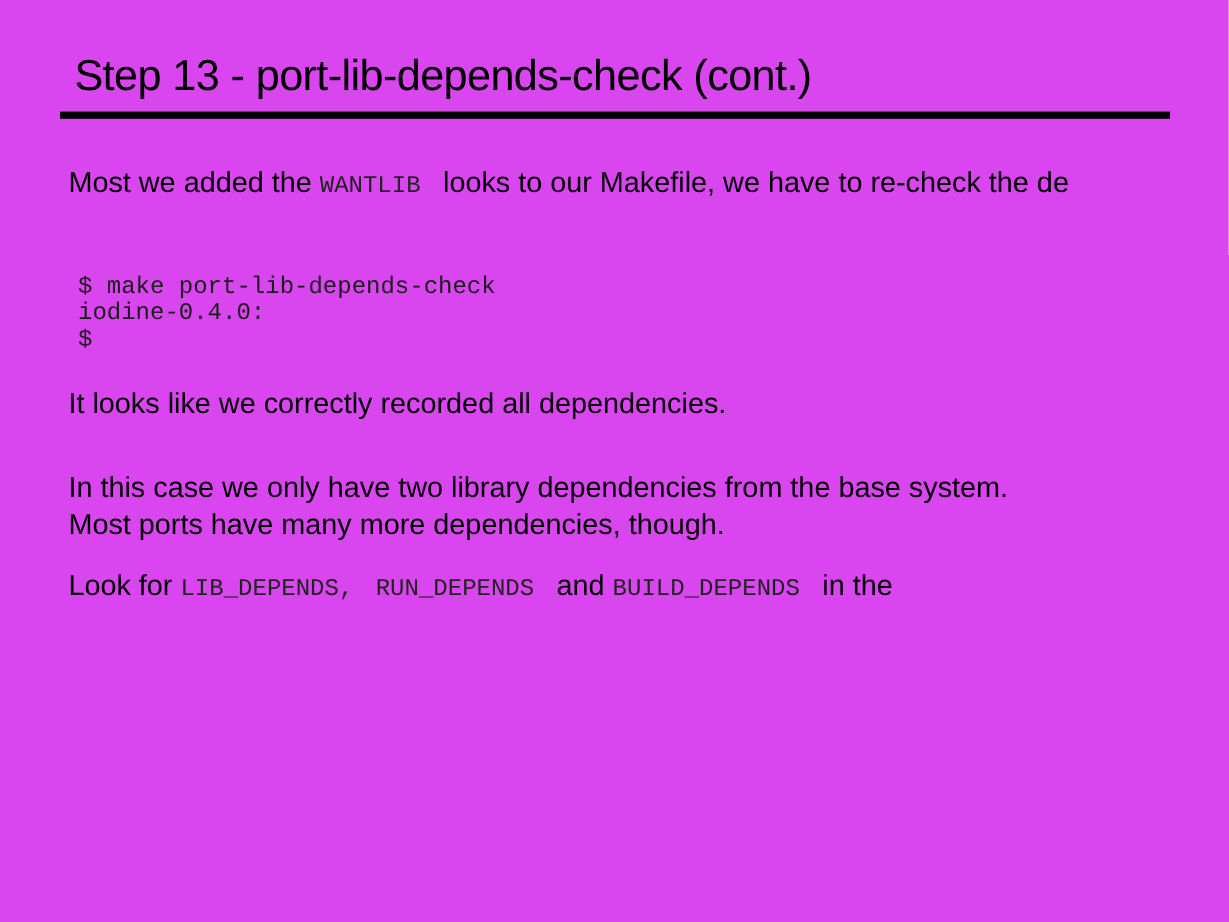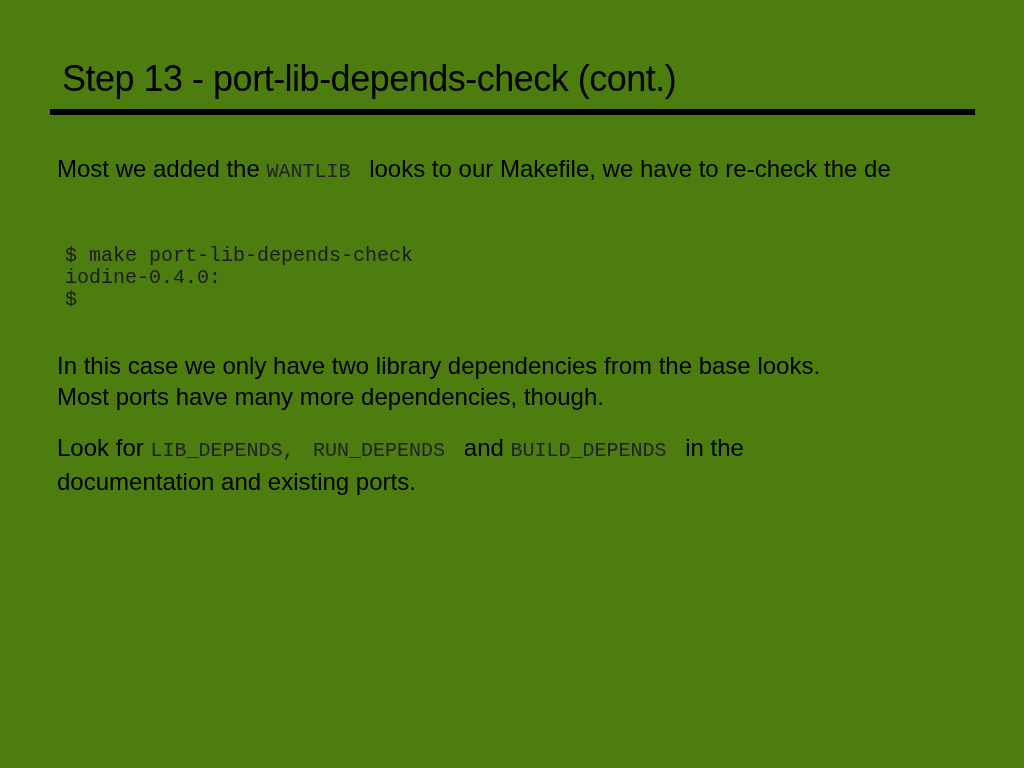--- a/index.html
+++ b/index.html
@@ -11,22 +11,22 @@
     width: 1024px;
     height: 768px;
     font-family: "Liberation Sans", sans-serif;
     color: #000000;
     overflow: hidden;
   }
   .slide {
     box-sizing: border-box;
     width: 1024px;
     height: 768px;
-    padding: 16px 54px 0 57px;
-    background: #4d7c0f;
+    padding: 0 54px 0 57px;
+    background: #d946ef;
     overflow: hidden;
   }
   .title {
     font-size: 36px;
     font-weight: 400;
     line-height: 42px;
     letter-spacing: -0.5px;
     margin: 42px 0 0 5px;
     white-space: nowrap;
   }
@@ -68,18 +68,19 @@
   <h1 class="title">Step 13 - port-lib-depends-check (cont.)</h1>
 
   <div class="title-rule"></div>
 
   <p class="para p-intro"><span>Most we added the </span><span class="mono">WANTLIB </span><span> looks to our Makefile, we have to re-check the de</span><br></p>
 
   <pre class="terminal">$ make port-lib-depends-check
 iodine-0.4.0:
 $</pre>
 
+  <p class="para p-result">It looks like we correctly recorded all dependencies.</p>
 
-  <p class="para p-context"><span>In this case we only have two library dependencies from the base looks.</span><br><span>Most ports have many more dependencies, though.</span></p>
+  <p class="para p-context"><span>In this case we only have two library dependencies from the base system.</span><br><span>Most ports have many more dependencies, though.</span></p>
 
-  <p class="para p-advice"><span>Look for </span><span class="mono">LIB_DEPENDS, </span><span> </span><span class="mono">RUN_DEPENDS </span><span> and </span><span class="mono">BUILD_DEPENDS </span><span> in the</span><br><span>documentation and existing ports.</span></p>
+  <p class="para p-advice"><span>Look for </span><span class="mono">LIB_DEPENDS, </span><span> </span><span class="mono">RUN_DEPENDS </span><span> and </span><span class="mono">BUILD_DEPENDS </span><span> in the</span><br></p>
 
 </div>
 
 </body></html>

